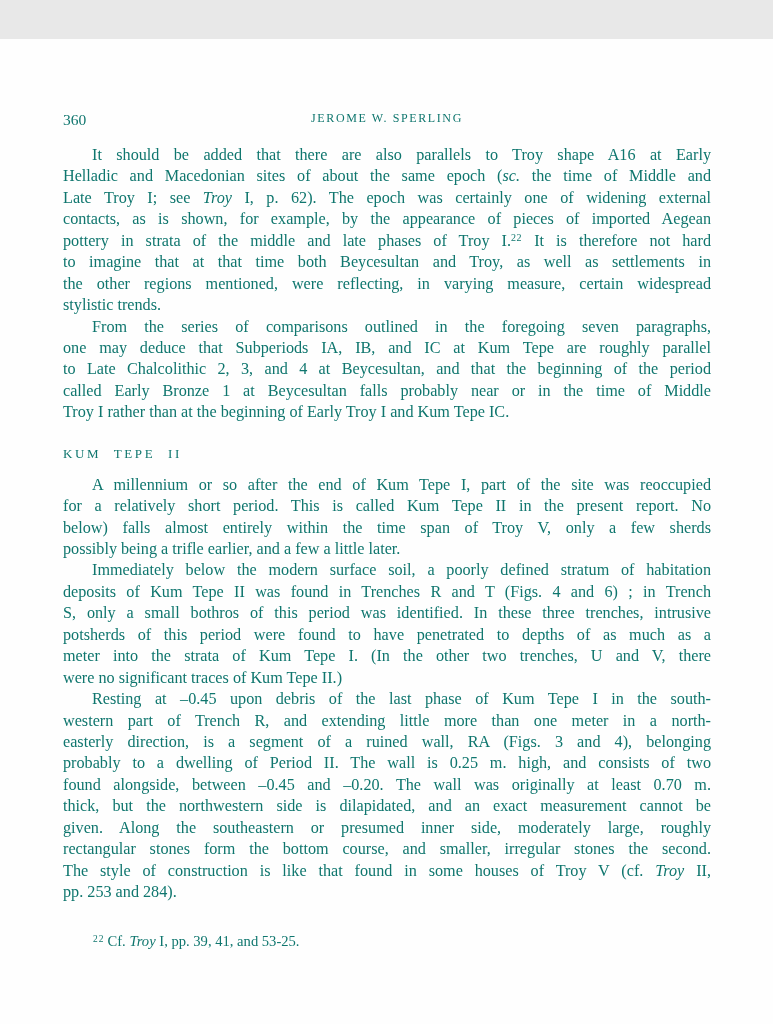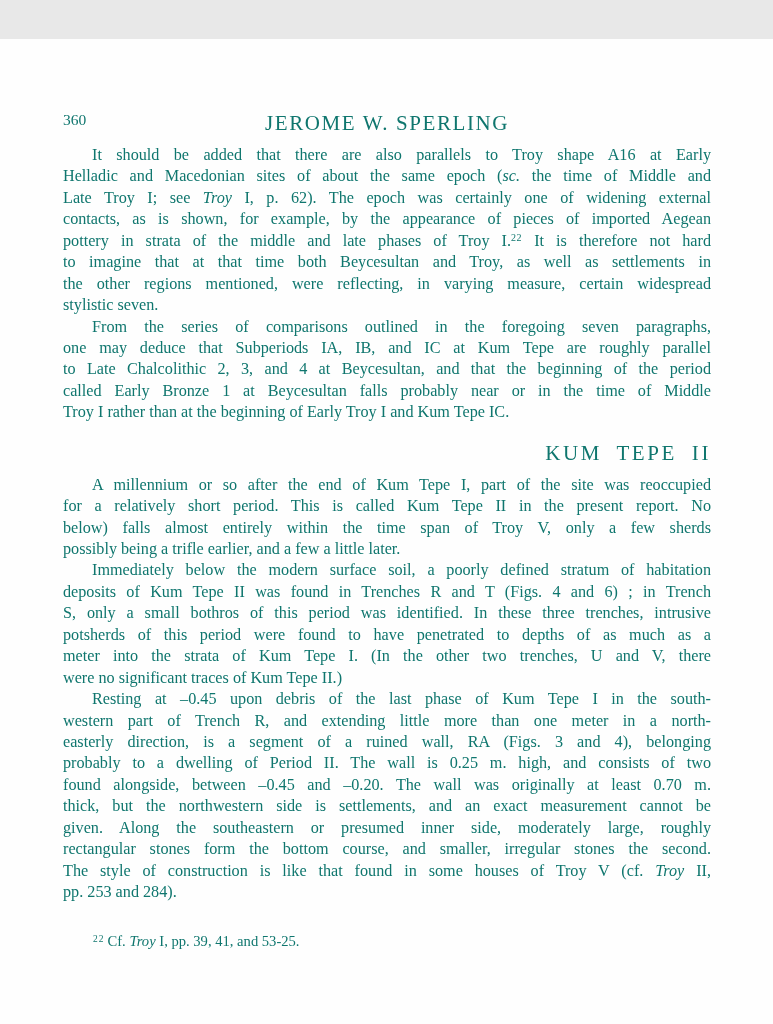--- a/index.html
+++ b/index.html
@@ -26,21 +26,21 @@
     font-size: 15.5px;
   }
   .page-num {
     position: absolute;
     left: 0;
     top: 0;
   }
   .running-head {
     text-align: center;
     letter-spacing: 1.6px;
-    font-size: 21px;
+    font-size: 12px;
   }
   .body-text {
     margin-top: 14px;
     font-size: 16.2px;
   }
   .line {
     height: 21.45px;
     line-height: 21.45px;
     text-align: justify;
     text-align-last: justify;
@@ -48,22 +48,22 @@
   }
   .line.first { text-indent: 29px; }
   .line.last  { text-align-last: left; white-space: normal; }
   .line sup {
     font-size: 10px;
     line-height: 0;
     vertical-align: 5px;
     letter-spacing: 0.5px;
   }
   .heading {
-    text-align: right;
-    font-size: 21px;
+    text-align: left;
+    font-size: 13px;
     letter-spacing: 2.6px;
     word-spacing: 7px;
     margin-top: 19px;
     margin-bottom: 11px;
     height: 21px;
     line-height: 21px;
   }
   .footnote {
     margin-top: 27px;
     font-size: 14.6px;
@@ -91,21 +91,21 @@
 
     <div class="body-text">
         <div class="para">
           <div class="line first"><span>It should be added that there are also parallels to Troy shape A16 at Early</span></div>
           <div class="line"><span>Helladic and Macedonian sites of about the same epoch (</span><i>sc.</i><span> the time of Middle and</span></div>
           <div class="line"><span>Late Troy I; see </span><i>Troy</i><span> I, p. 62). The epoch was certainly one of widening external</span></div>
           <div class="line"><span>contacts, as is shown, for example, by the appearance of pieces of imported Aegean</span></div>
           <div class="line"><span>pottery in strata of the middle and late phases of Troy I.</span><sup>22</sup><span> It is therefore not hard</span></div>
           <div class="line"><span>to imagine that at that time both Beycesultan and Troy, as well as settlements in</span></div>
           <div class="line"><span>the other regions mentioned, were reflecting, in varying measure, certain widespread</span></div>
-          <div class="line last"><span>stylistic seven.</span></div>
+          <div class="line last"><span>stylistic trends.</span></div>
         </div>
         <div class="para">
           <div class="line first"><span>From the series of comparisons outlined in the foregoing seven paragraphs,</span></div>
           <div class="line"><span>one may deduce that Subperiods IA, IB, and IC at Kum Tepe are roughly parallel</span></div>
           <div class="line"><span>to Late Chalcolithic 2, 3, and 4 at Beycesultan, and that the beginning of the period</span></div>
           <div class="line"><span>called Early Bronze 1 at Beycesultan falls probably near or in the time of Middle</span></div>
           <div class="line last"><span>Troy I rather than at the beginning of Early Troy I and Kum Tepe IC.</span></div>
         </div>
         <div class="heading">KUM TEPE II</div>
         <div class="para">
@@ -121,21 +121,21 @@
           <div class="line"><span>potsherds of this period were found to have penetrated to depths of as much as a</span></div>
           <div class="line"><span>meter into the strata of Kum Tepe I. (In the other two trenches, U and V, there</span></div>
           <div class="line last"><span>were no significant traces of Kum Tepe II.)</span></div>
         </div>
         <div class="para">
           <div class="line first"><span>Resting at –0.45 upon debris of the last phase of Kum Tepe I in the south-</span></div>
           <div class="line"><span>western part of Trench R, and extending little more than one meter in a north-</span></div>
           <div class="line"><span>easterly direction, is a segment of a ruined wall, RA (Figs. 3 and 4), belonging</span></div>
           <div class="line"><span>probably to a dwelling of Period II. The wall is 0.25 m. high, and consists of two</span></div>
           <div class="line"><span>found alongside, between –0.45 and –0.20. The wall was originally at least 0.70 m.</span></div>
-          <div class="line"><span>thick, but the northwestern side is settlements, and an exact measurement cannot be</span></div>
+          <div class="line"><span>thick, but the northwestern side is dilapidated, and an exact measurement cannot be</span></div>
           <div class="line"><span>given. Along the southeastern or presumed inner side, moderately large, roughly</span></div>
           <div class="line"><span>rectangular stones form the bottom course, and smaller, irregular stones the second.</span></div>
           <div class="line"><span>The style of construction is like that found in some houses of Troy V (cf. </span><i>Troy</i><span> II,</span></div>
           <div class="line last"><span>pp. 253 and 284).</span></div>
         </div>
       </div>
 
     <div class="footnote">
       <sup>22</sup><span><span>Cf. </span><i>Troy</i><span> I, pp. 39, 41, and 53-25.</span></span>
     </div>

